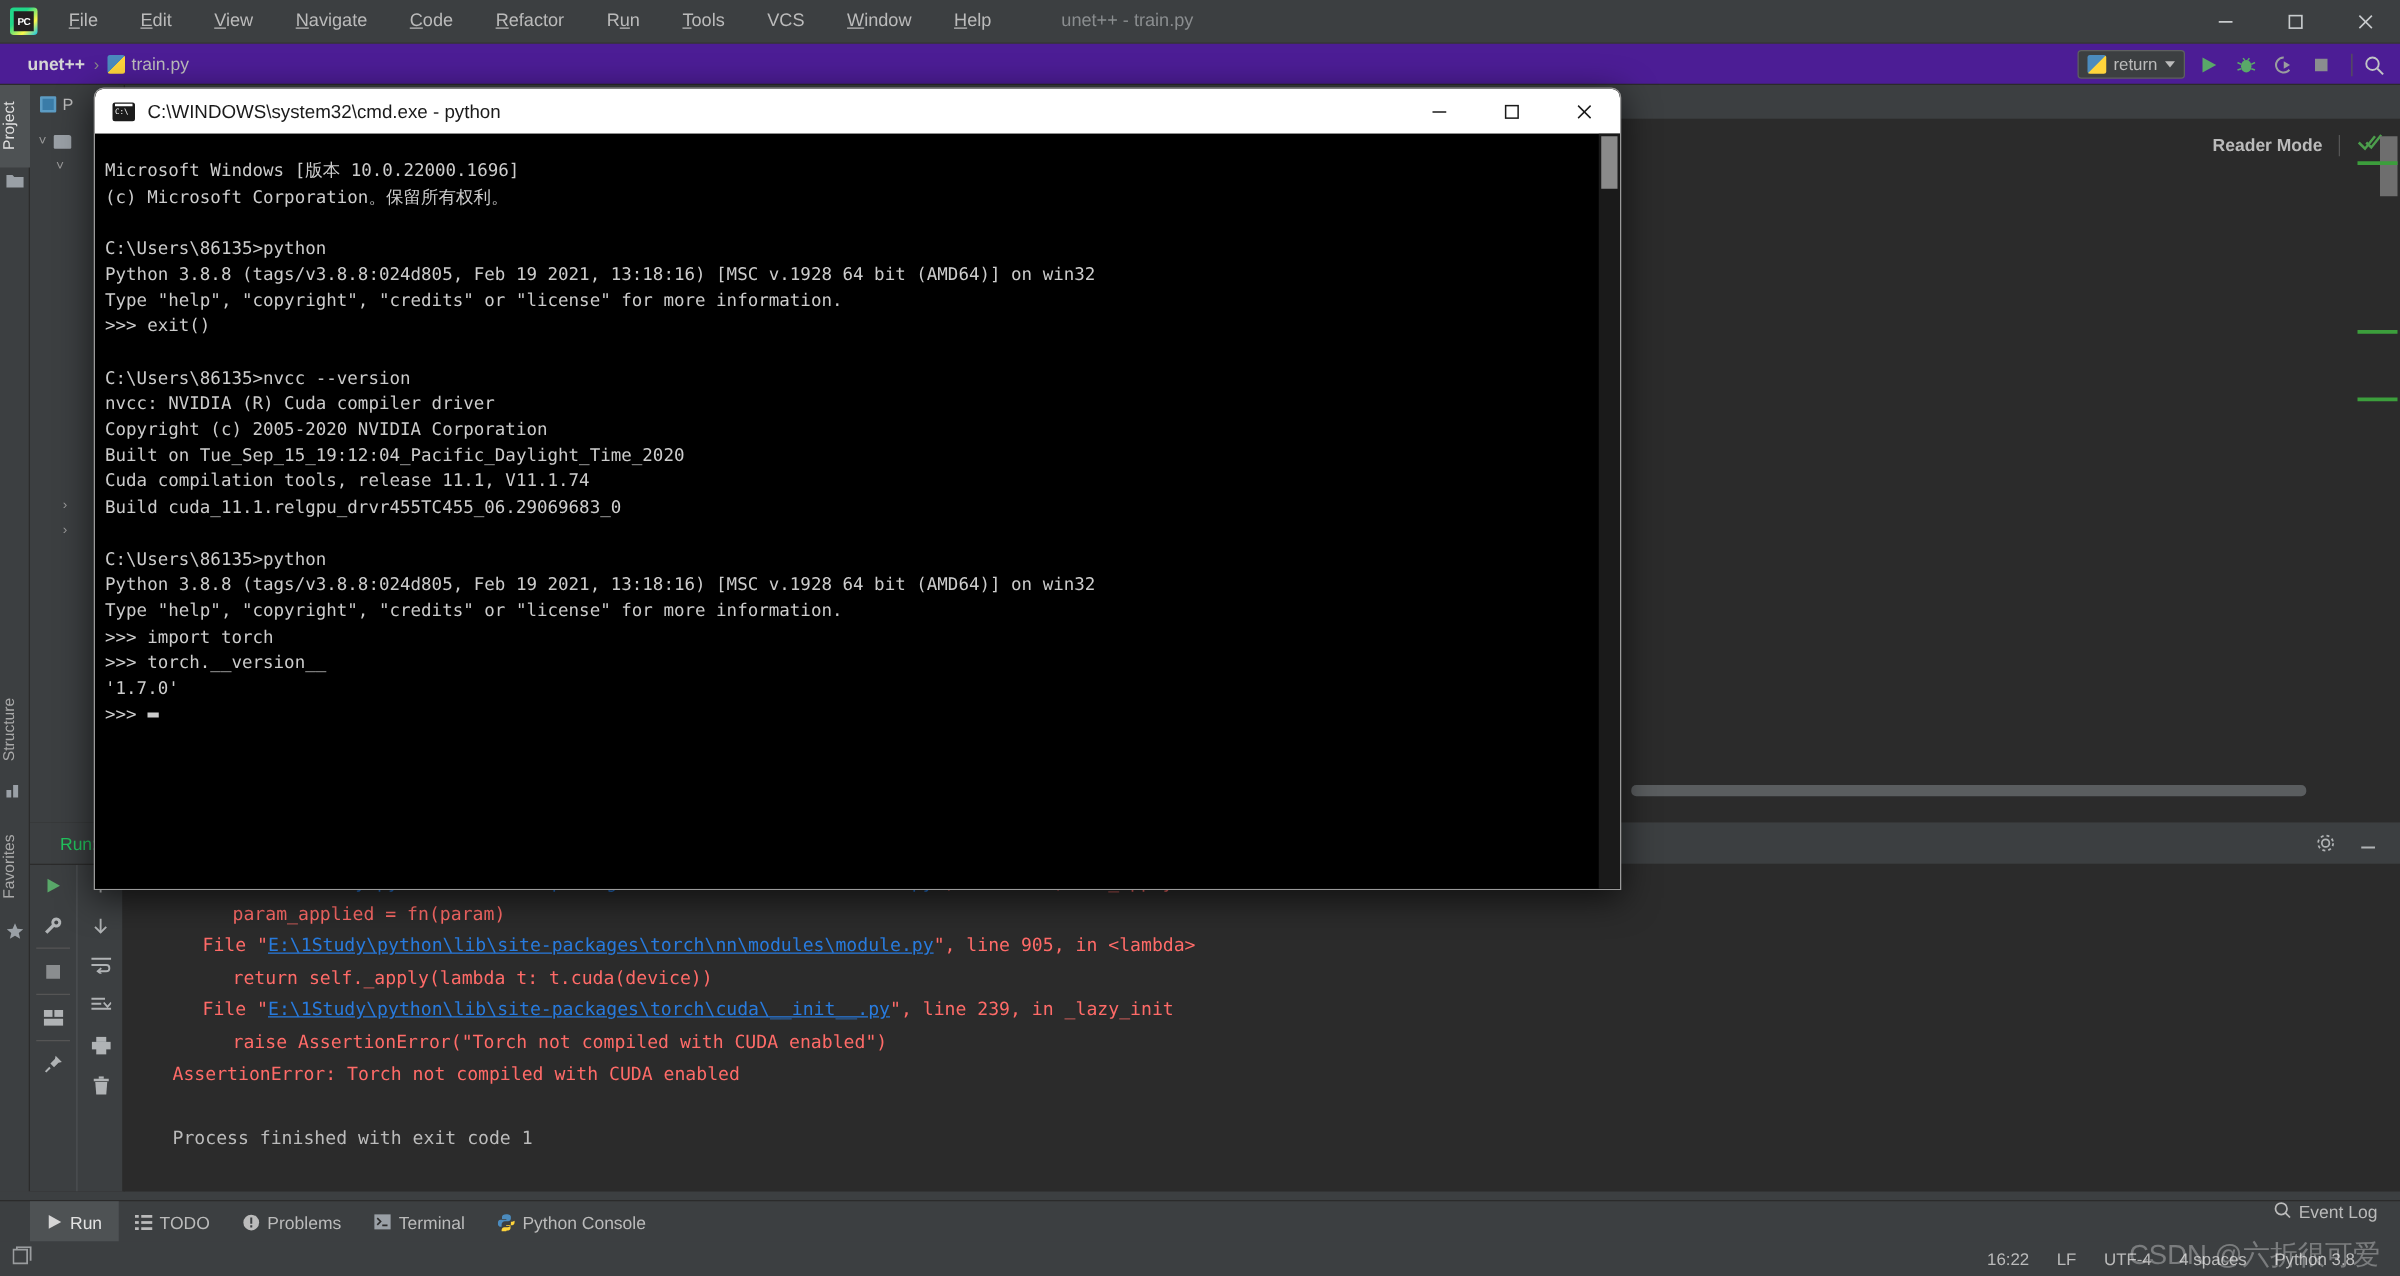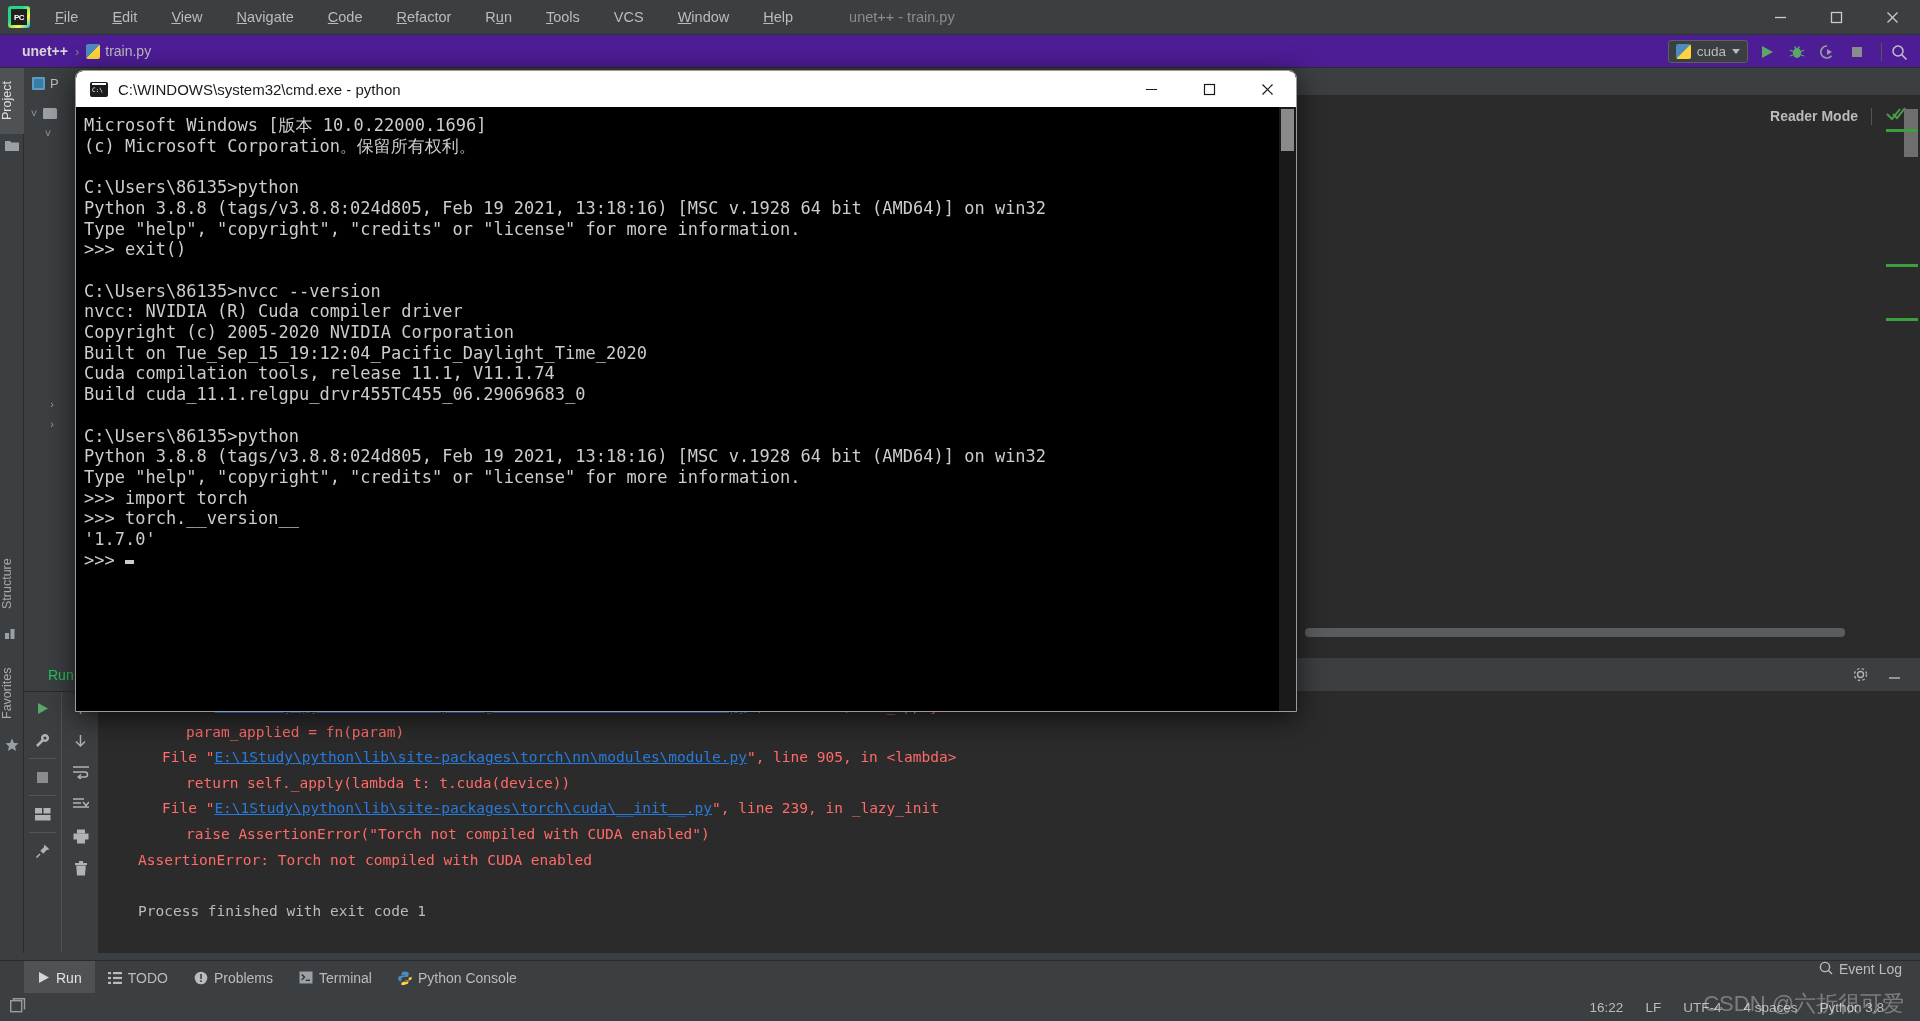--- a/index.html
+++ b/index.html
@@ -200,22 +200,22 @@
   .cmd-ico::after {
     content:"C:\\"; position:absolute; left:2px; top:4px;
     font-family:"DejaVu Sans Mono", monospace; font-size:6px; color:#fff;
   }
   .cmd-title-text { color:#1a1a1a; font-size:15px; }
   .cmd-ctrls { margin-left:auto; display:flex; height:36px; }
   .cmd-ctrl { width:58px; height:36px; display:flex; align-items:center; justify-content:center; color:#1a1a1a; }
   .cmd-body {
     position: relative; height: 612px; background:#000; overflow:hidden;
     font-family:"DejaVu Sans Mono", monospace;
-    font-size: 17px; line-height: 20.7px; color:#cccccc;
-    padding: 8px 0 0 8px; white-space: pre;
+    font-size: 14px; line-height: 20.7px; color:#cccccc;
+    padding: 20px 0 0 8px; white-space: pre;
   }
   .cmd-scroll {
     position:absolute; right:0; top:36px; width:17px; height:605px; background:#1a1a1a;
   }
   .cmd-thumb { position:absolute; right:2px; top:2px; width:13px; height:42px; background:#8a8a8a; }
   .cursor-blk { display:inline-block; width:9px; height:4px; background:#ccc; vertical-align:2px; }
 
   .watermark {
     position:absolute; right:16px; bottom:2px; color:rgba(255,255,255,.32);
     font-size: 22px; white-space: nowrap; pointer-events:none;
@@ -269,21 +269,21 @@
     <div style="width:22px"></div>
     <div class="crumb bold">unet++</div>
     <div class="crumb-sep">›</div>
     <div class="crumb">
       <span class="py-file-icon"></span>
       <span>train.py</span>
     </div>
 
     <div class="runcfg">
       <span class="py-dot"></span>
-      <span class="runcfg-label">cuda</span>
+      <span class="runcfg-label">return</span>
       <span class="caret"></span>
     </div>
 
     <div class="tbtn" style="right:140px">
       <svg width="16" height="16" viewBox="0 0 16 16">
           <polygon points="3,2 14,8 3,14" fill="#59a869"></polygon>
         </svg>
     </div>
     <div class="tbtn" style="right:110px">
       <svg width="16" height="16" viewBox="0 0 16 16">

